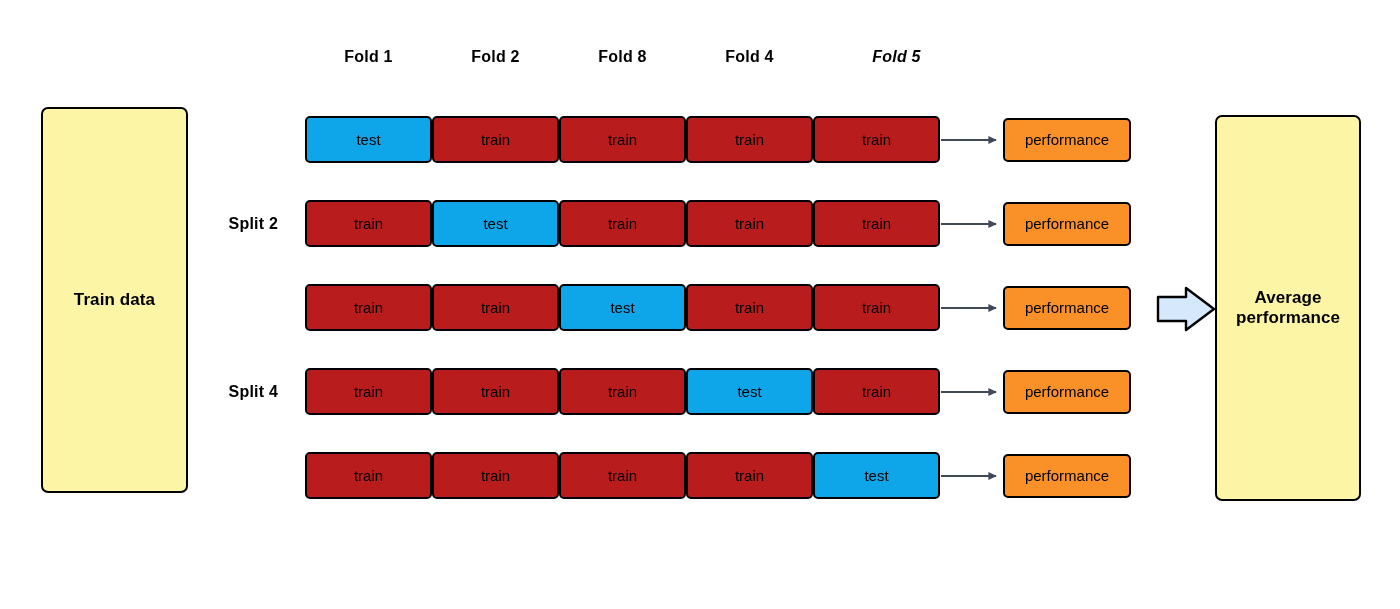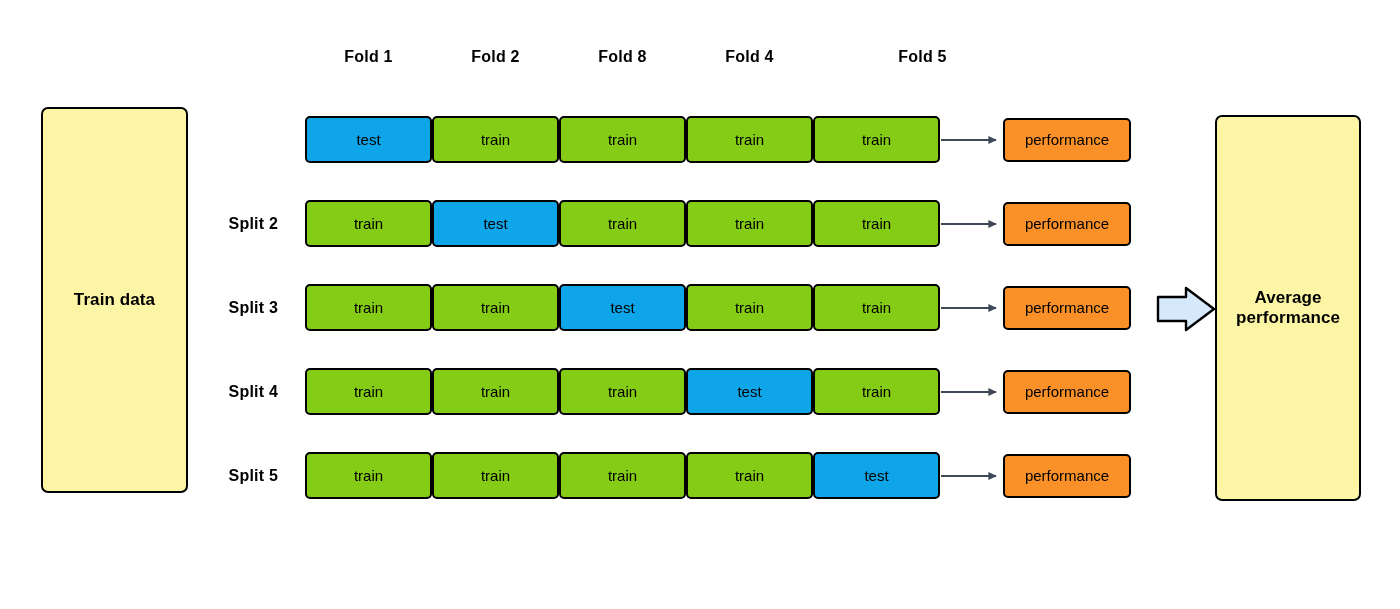--- a/index.html
+++ b/index.html
@@ -87,21 +87,21 @@
     justify-content: flex-end;
   }
 
   
   .cell {
     width: 127px;
     height: 47px;
     font-size: 15px;
     font-weight: normal;
   }
-  .cell.train { background: #84cc16; }
+  .cell.train { background: #b91c1c; }
   .cell.test  { background: #0ea5e9; }
 
   
   .perf-box {
     left: 1003px;
     width: 128px;
     height: 44px;
     background: #FA9028;
     font-size: 15px;
     font-weight: normal;
@@ -122,54 +122,52 @@
 <div id="canvas">
 
   <div class="box panel" id="train-data-panel">
     <span class="panel-label">Train data</span>
   </div>
 
   <div class="fold-label" style="left:305px;">Fold 1</div>
   <div class="fold-label" style="left:432px;">Fold 2</div>
   <div class="fold-label" style="left:559px;">Fold 8</div>
   <div class="fold-label" style="left:686px;">Fold 4</div>
-  <div class="fold-label" style="left:859px;">Fold 5</div>
+  <div class="fold-label" style="left:833px;font-style:italic;">Fold 5</div>
 
   <div class="box cell test" style="left:305px; top:116px;">test</div>
   <div class="box cell train" style="left:432px; top:116px;">train</div>
   <div class="box cell train" style="left:559px; top:116px;">train</div>
   <div class="box cell train" style="left:686px; top:116px;">train</div>
   <div class="box cell train" style="left:813px; top:116px;">train</div>
   <div class="box perf-box" style="top:118px;">performance</div>
 
   <div class="split-label" style="top:200px;text-align:center;">Split 2</div>
   <div class="box cell train" style="left:305px; top:200px;">train</div>
   <div class="box cell test" style="left:432px; top:200px;">test</div>
   <div class="box cell train" style="left:559px; top:200px;">train</div>
   <div class="box cell train" style="left:686px; top:200px;">train</div>
   <div class="box cell train" style="left:813px; top:200px;">train</div>
   <div class="box perf-box" style="top:202px;">performance</div>
 
-  <div class="split-label" style="top:284px;">Split 3</div>
   <div class="box cell train" style="left:305px; top:284px;">train</div>
   <div class="box cell train" style="left:432px; top:284px;">train</div>
   <div class="box cell test" style="left:559px; top:284px;">test</div>
   <div class="box cell train" style="left:686px; top:284px;">train</div>
   <div class="box cell train" style="left:813px; top:284px;">train</div>
   <div class="box perf-box" style="top:286px;">performance</div>
 
   <div class="split-label" style="top:368px;">Split 4</div>
   <div class="box cell train" style="left:305px; top:368px;">train</div>
   <div class="box cell train" style="left:432px; top:368px;">train</div>
   <div class="box cell train" style="left:559px; top:368px;">train</div>
   <div class="box cell test" style="left:686px; top:368px;">test</div>
   <div class="box cell train" style="left:813px; top:368px;">train</div>
   <div class="box perf-box" style="top:370px;">performance</div>
 
-  <div class="split-label" style="top:452px;">Split 5</div>
   <div class="box cell train" style="left:305px; top:452px;">train</div>
   <div class="box cell train" style="left:432px; top:452px;">train</div>
   <div class="box cell train" style="left:559px; top:452px;">train</div>
   <div class="box cell train" style="left:686px; top:452px;">train</div>
   <div class="box cell test" style="left:813px; top:452px;">test</div>
   <div class="box perf-box" style="top:454px;">performance</div>
 
   <div class="box panel" id="avg-performance-panel">
     <span class="panel-label">Average
 performance</span>

